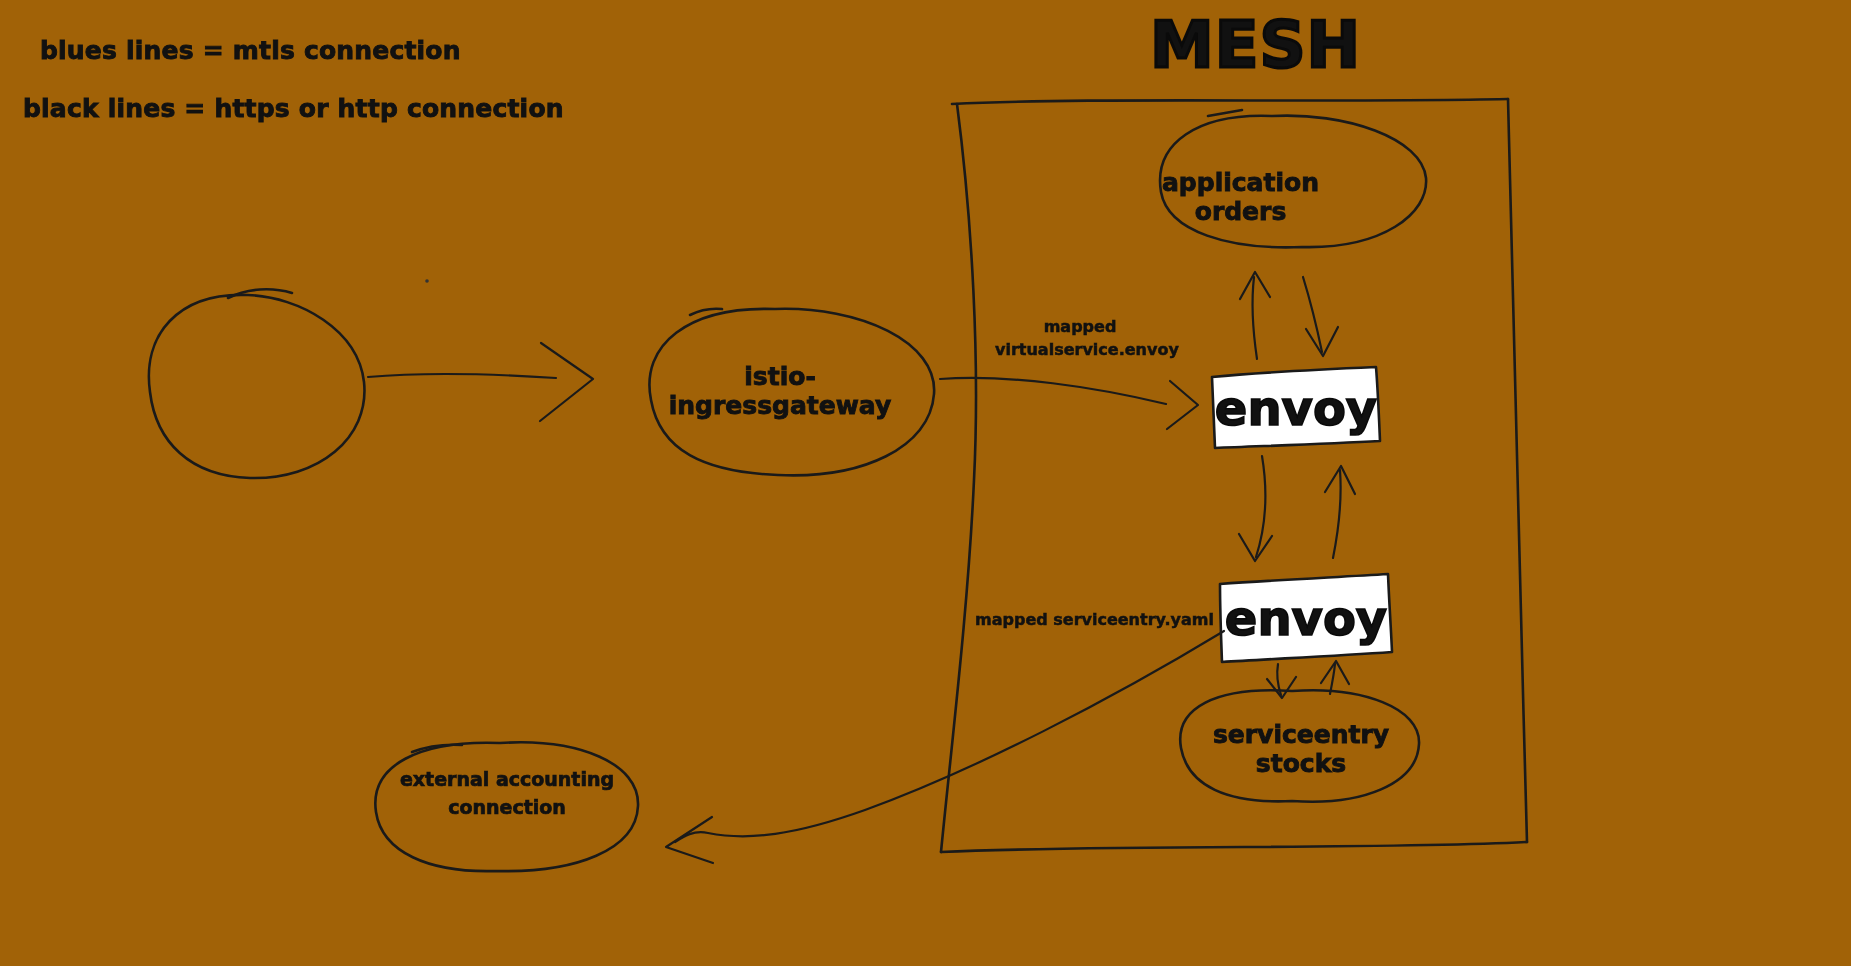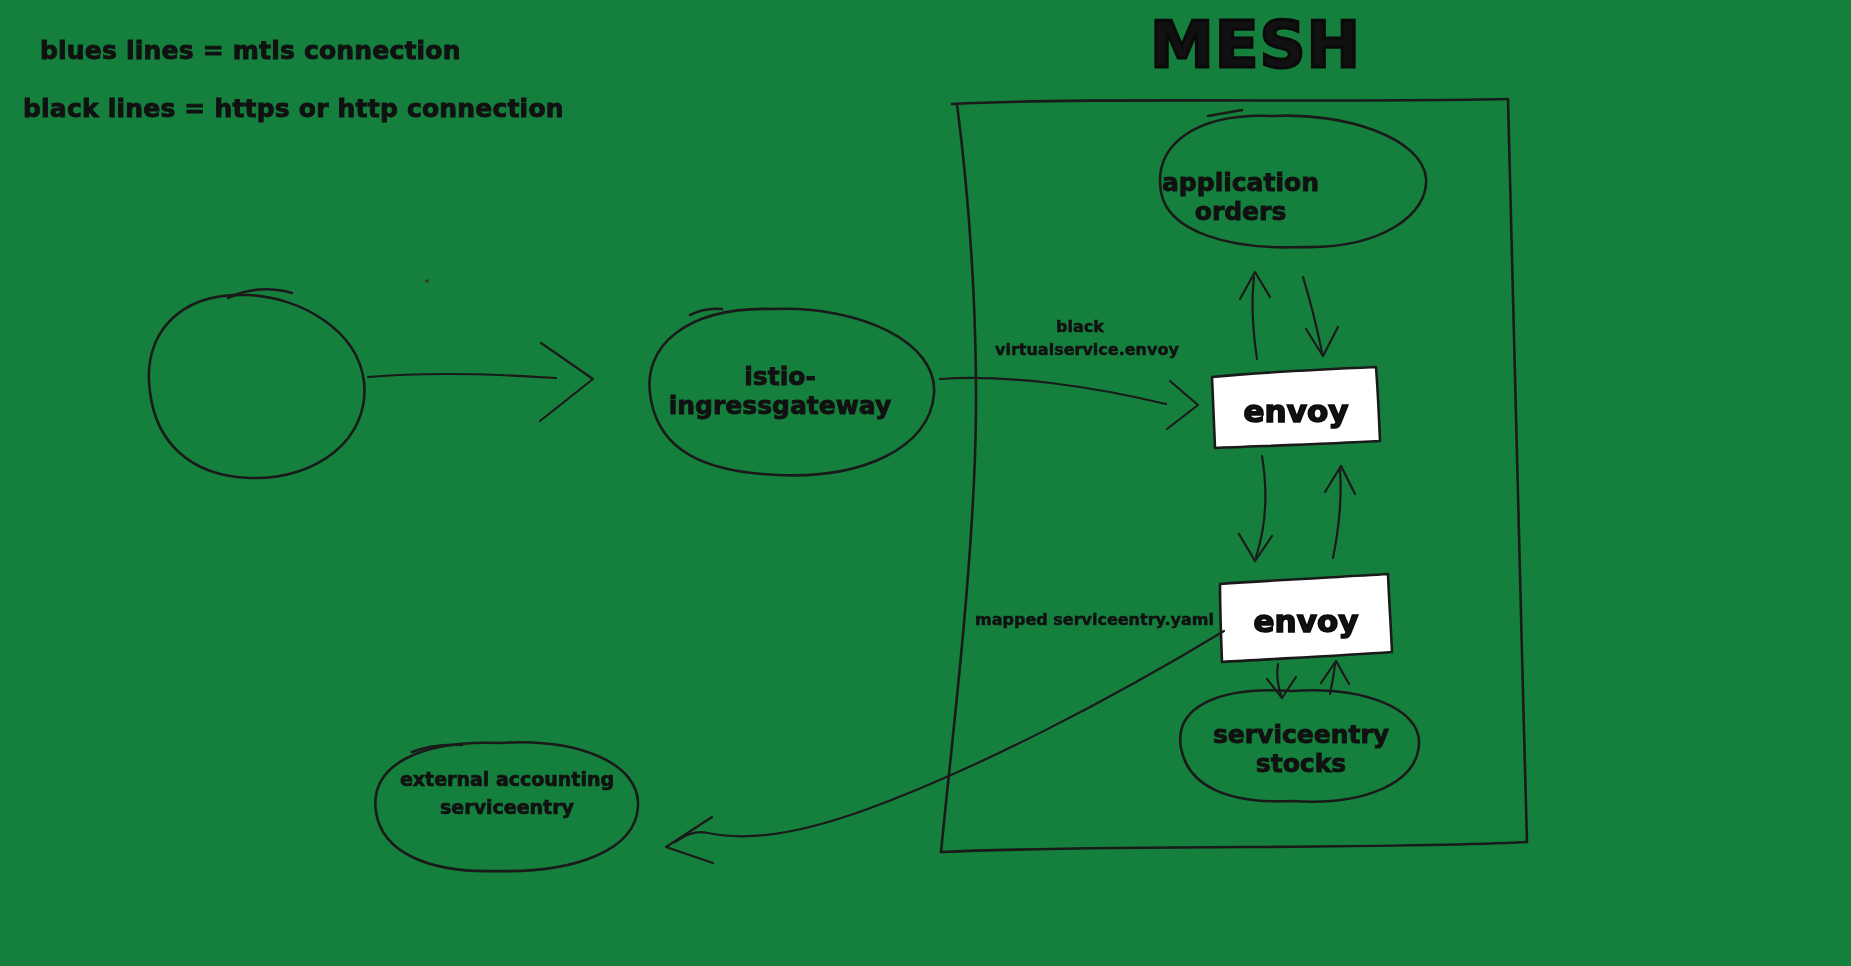--- a/index.html
+++ b/index.html
@@ -5,21 +5,21 @@
   html, body {
     margin: 0;
     padding: 0;
     background: #ffffff;
     font-family: "DejaVu Sans", "Liberation Sans", sans-serif;
   }
   .canvas {
     position: relative;
     width: 1851px;
     height: 966px;
-    background: #15803d;
+    background: #a16207;
     overflow: hidden;
     text-decoration: underline;
   }
   svg.sketch {
     position: absolute;
     left: 0;
     top: 0;
     width: 1851px;
     height: 966px;
   }
@@ -43,21 +43,21 @@
   .legend-line { font-size: 25px; letter-spacing: 0.2px; -webkit-text-stroke: 0.9px #111; }
   .mesh-title {
     font-size: 64px;
     letter-spacing: 1px;
     -webkit-text-stroke: 3px #0a0a0a;
     text-align: center;
   }
   .node-label-lg { font-size: 25px; -webkit-text-stroke: 0.9px #111; }
   .node-label-md { font-size: 21px; -webkit-text-stroke: 0.8px #111; }
   .node-label-sm { font-size: 19px; -webkit-text-stroke: 0.7px #111; line-height: 1.45; }
-  .envoy-label { font-size: 31px; margin-top: 13px; -webkit-text-stroke: 1.6px #0a0a0a; }
+  .envoy-label { font-size: 48px; -webkit-text-stroke: 1.6px #0a0a0a; }
   .annot { font-size: 16px; -webkit-text-stroke: 0.5px #111; line-height: 1.45; }
 </style>
 </head>
 <body>
 
 <div class="canvas">
 
   <svg class="sketch" viewBox="0 0 1851 966">
 
     <g>
@@ -152,23 +152,23 @@
   <div class="label node-label-lg center" style="left:1118px; top:168px; width:245px;">application orders</div>
 
   <div class="label envoy-label center" style="left:1214px; top:380px; width:164px;">envoy</div>
 
   <div class="label envoy-label center" style="left:1222px; top:590px; width:168px;">envoy</div>
 
   <div class="label node-label-lg center" style="left:1184px; top:720px; width:234px;">serviceentry stocks</div>
 
   <div class="label node-label-sm center" style="left:398px; top:766px; width:218px;">
     <div>external accounting</div>
-    <div>serviceentry</div>
+    <div>connection</div>
   </div>
 
   <div class="label annot center" style="left:995px; top:315px; width:170px;">
-    <div>black</div>
+    <div>mapped</div>
     <div>virtualservice.envoy</div>
   </div>
 
   <div class="label annot" style="left:975px; top:608px;">mapped serviceentry.yaml</div>
 
 </div>
 
 </body></html>

